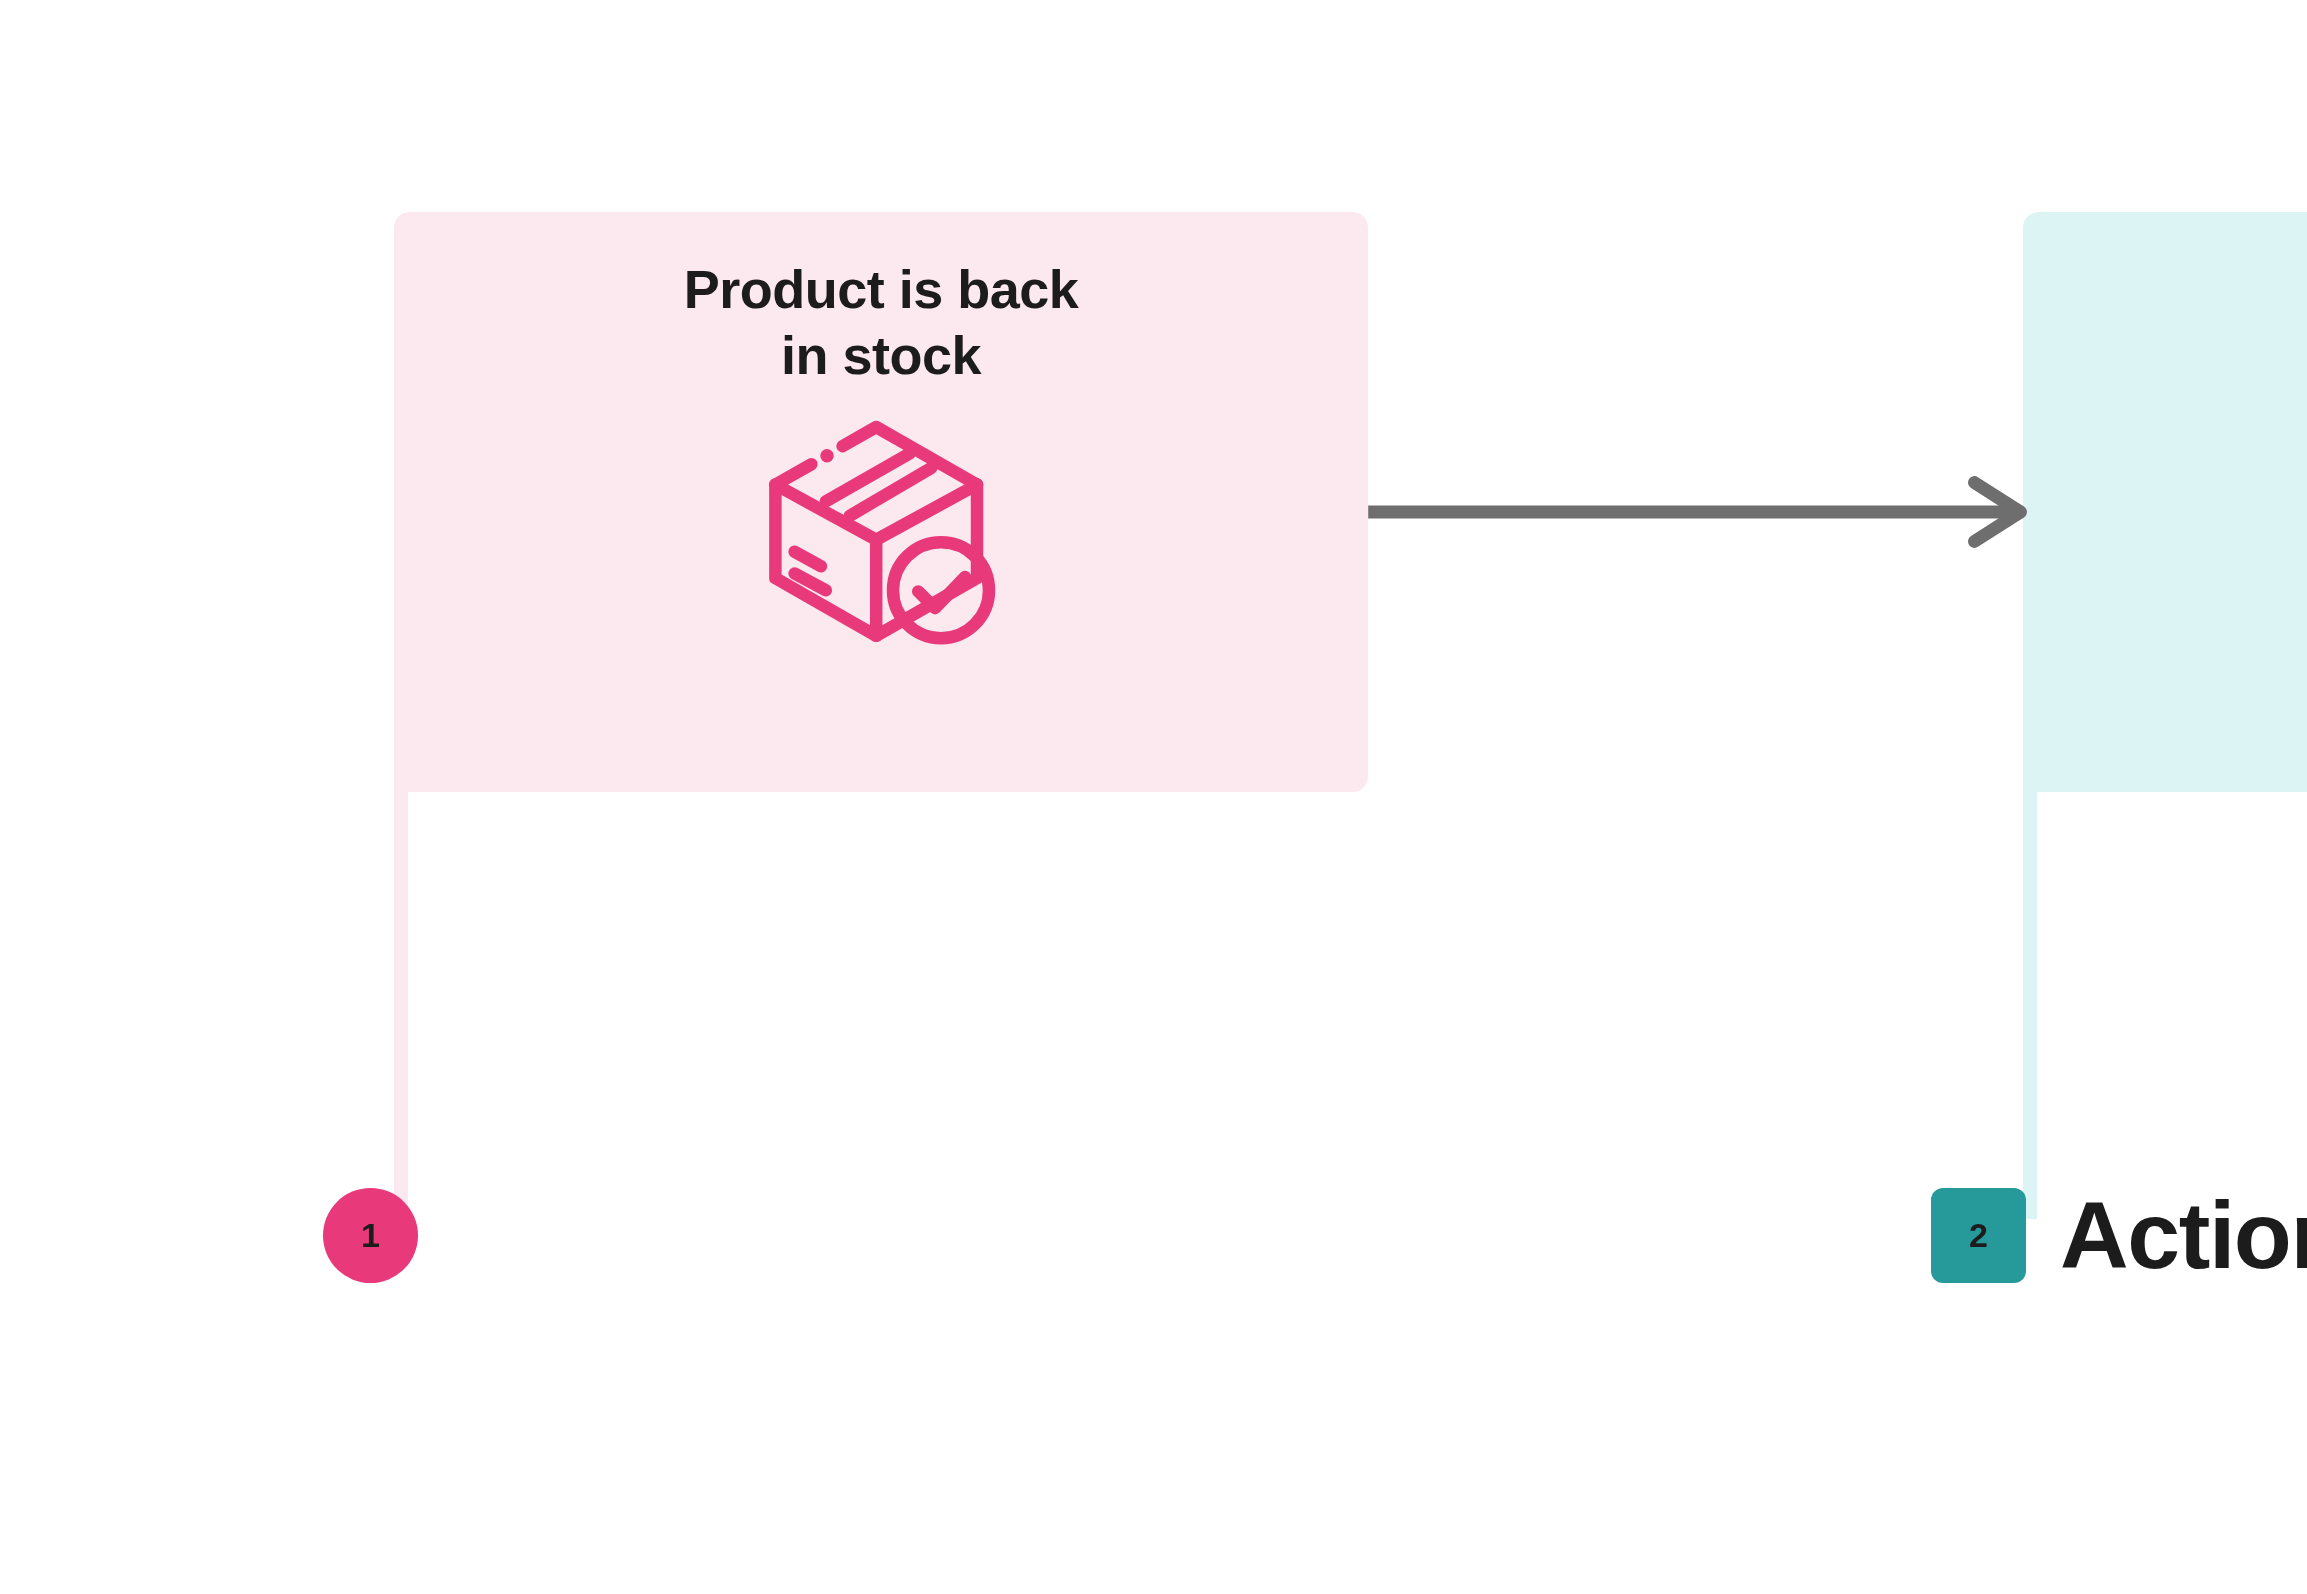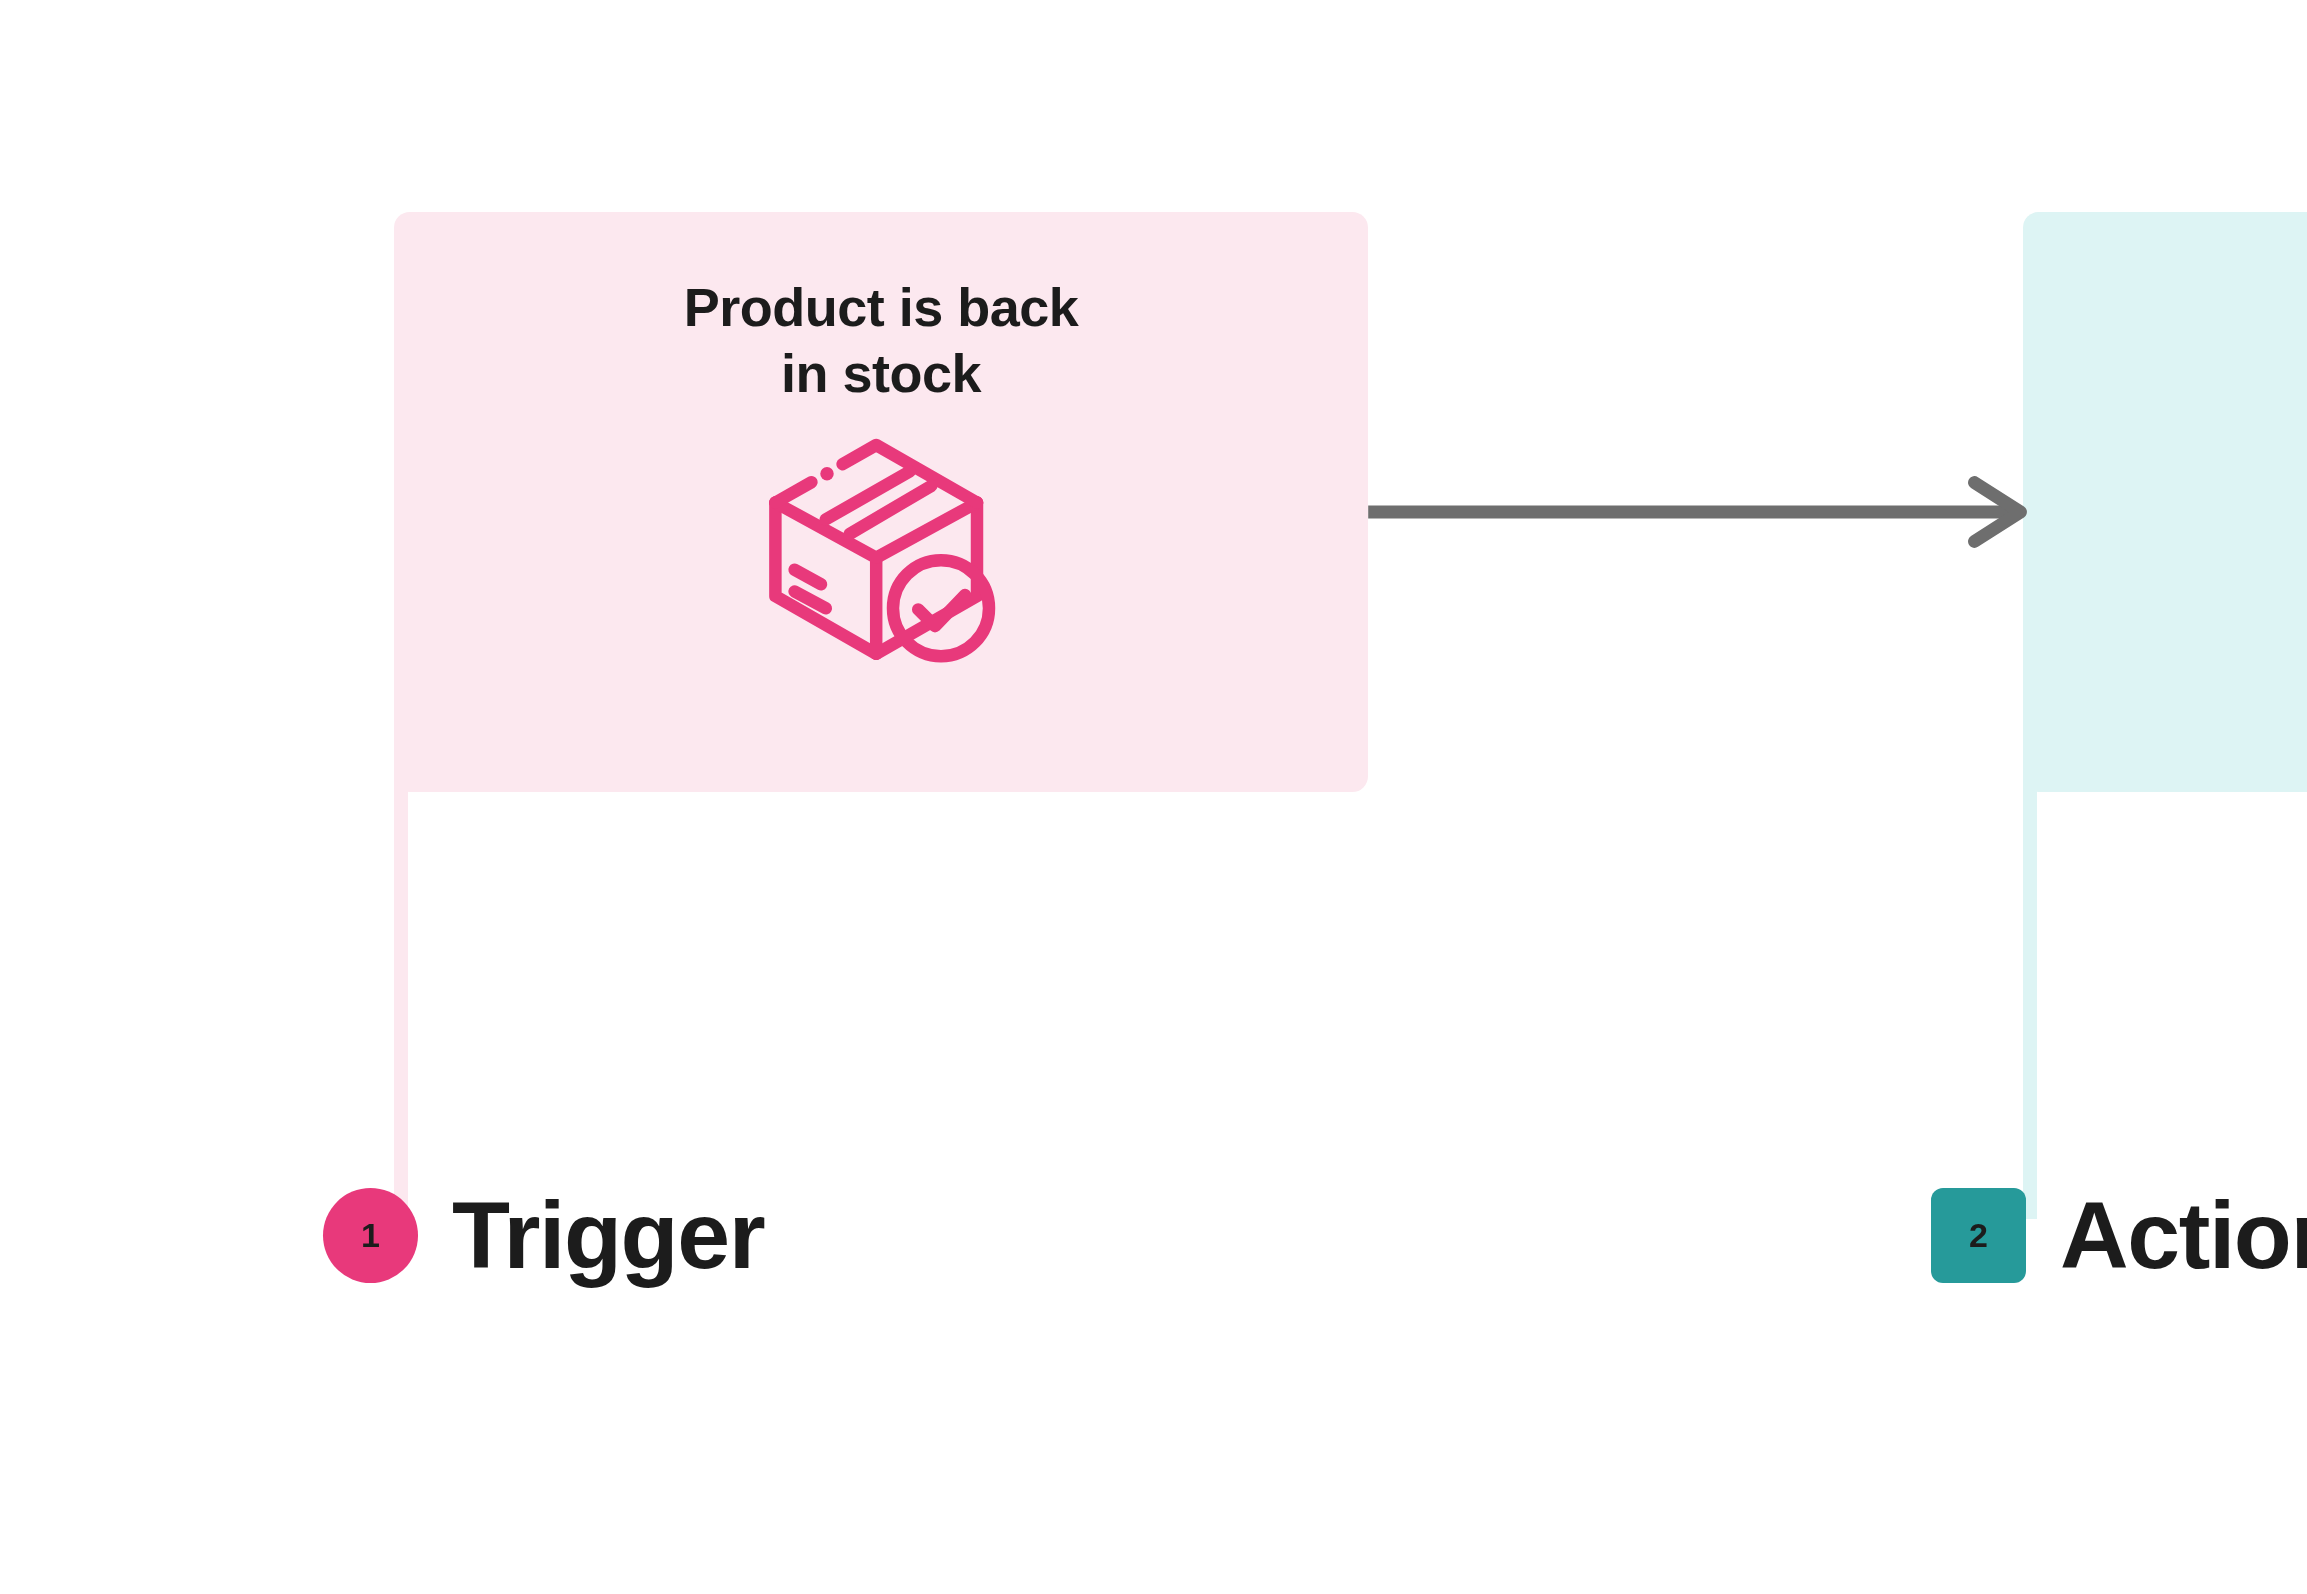--- a/index.html
+++ b/index.html
@@ -45,21 +45,21 @@
     display: flex;
     flex-direction: column;
     align-items: center;
   }
   #card-trigger {
     left: 394px;
     top: 212px;
     width: 974px;
     height: 580px;
     background: #FCE8EF;
-    padding-top: 63px;
+    padding-top: 45px;
   }
   #card-action {
     left: 2023px;
     top: 212px;
     width: 970px;
     height: 580px;
     background: #DDF4F4;
     padding-top: 96px;
   }
 
@@ -171,21 +171,20 @@
 
   <span id="flow-arrow">
     <svg width="674" height="92" viewBox="0 0 1460 200" fill="none">
       <path d="M0 100 H1400" stroke="#6E6E6E" stroke-width="28"></path>
       <path d="M1318 36 L1418 100 L1318 164" stroke="#6E6E6E" stroke-width="28" stroke-linecap="round" stroke-linejoin="round" fill="none"></path>
     </svg>
   </span>
 
   <div class="step-row" id="step-trigger">
     <div class="step-badge" id="badge-trigger">1</div>
-    <div class="step-label">Trigger</div>
   </div>
 
   <div class="step-row" id="step-action">
     <div class="step-badge" id="badge-action">2</div>
     <div class="step-label">Action</div>
   </div>
 
 </div>
 
 

